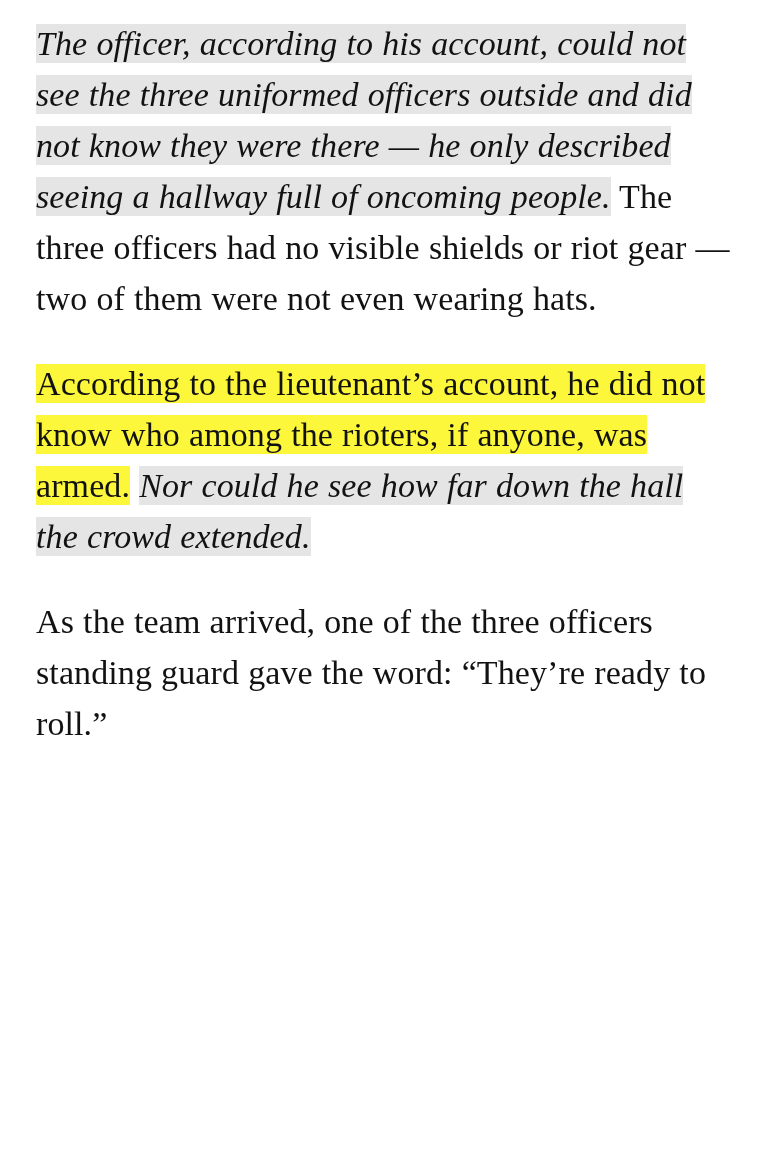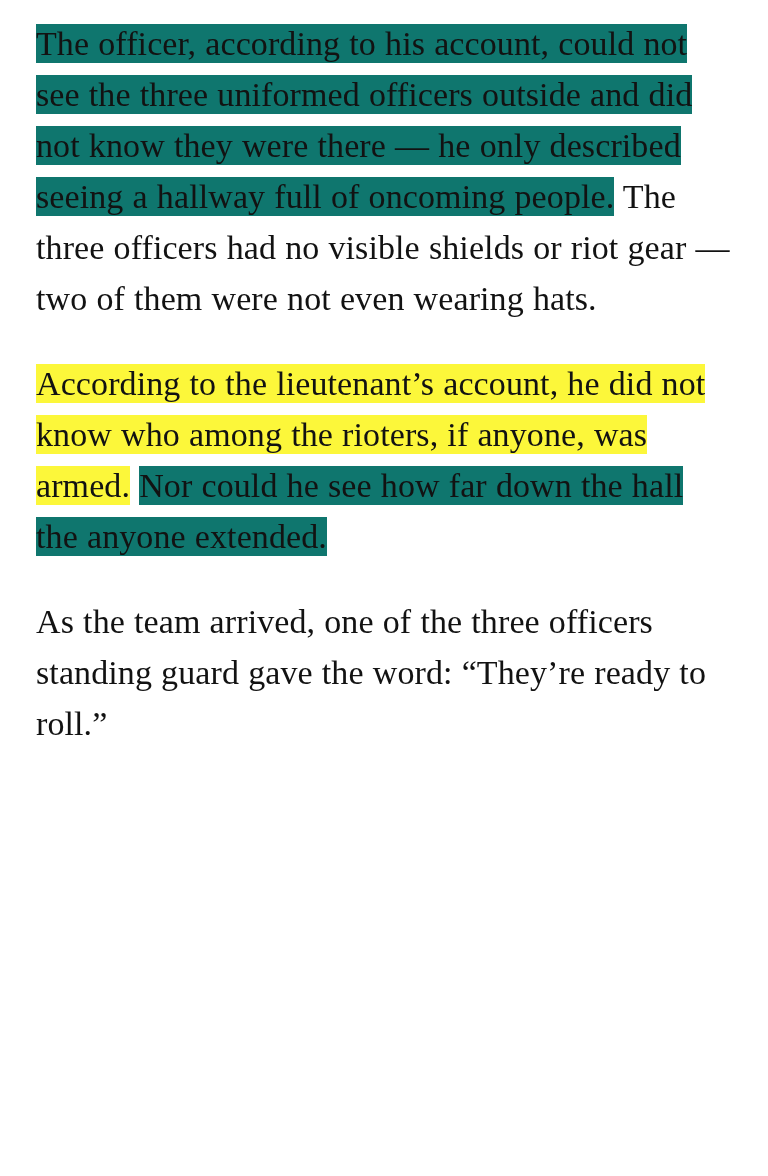--- a/index.html
+++ b/index.html
@@ -25,24 +25,25 @@
     font-size: 34px;
     line-height: 51px;
     margin: 0 0 34px 0;
     letter-spacing: 0.1px;
     word-spacing: 0.5px;
   }
   .para:last-child {
     margin-bottom: 17px;
   }
   .hl-green {
-    background-color: #0f766e;
+    background-color: #e5e5e5;
     box-decoration-break: clone;
     -webkit-box-decoration-break: clone;
     padding: 1px 0;
+    font-style: italic;
   }
   .hl-yellow {
     background-color: #fcf73a;
     box-decoration-break: clone;
     -webkit-box-decoration-break: clone;
     padding: 1px 0;
   }
   .plain {
     background: transparent;
   }
@@ -50,21 +51,21 @@
 </head>
 <body>
 
 <div class="page">
 
   <p class="para">
     <span class="hl-green">The officer, according to his account, could not see the three uniformed officers outside and did not know they were there — he only described seeing a hallway full of oncoming people.</span><span class="plain"> The three officers had no visible shields or riot gear — two of them were not even wearing hats.</span>
   </p>
 
   <p class="para">
-    <span class="hl-yellow">According to the lieutenant’s account, he did not know who among the rioters, if anyone, was armed.</span><span class="plain"> </span><span class="hl-green">Nor could he see how far down the hall the anyone extended.</span>
+    <span class="hl-yellow">According to the lieutenant’s account, he did not know who among the rioters, if anyone, was armed.</span><span class="plain"> </span><span class="hl-green">Nor could he see how far down the hall the crowd extended.</span>
   </p>
 
 
   <p class="para">
     <span class="plain">As the team arrived, one of the three officers standing guard gave the word: “They’re ready to roll.”</span>
   </p>
 
 </div>
 
 </body></html>

